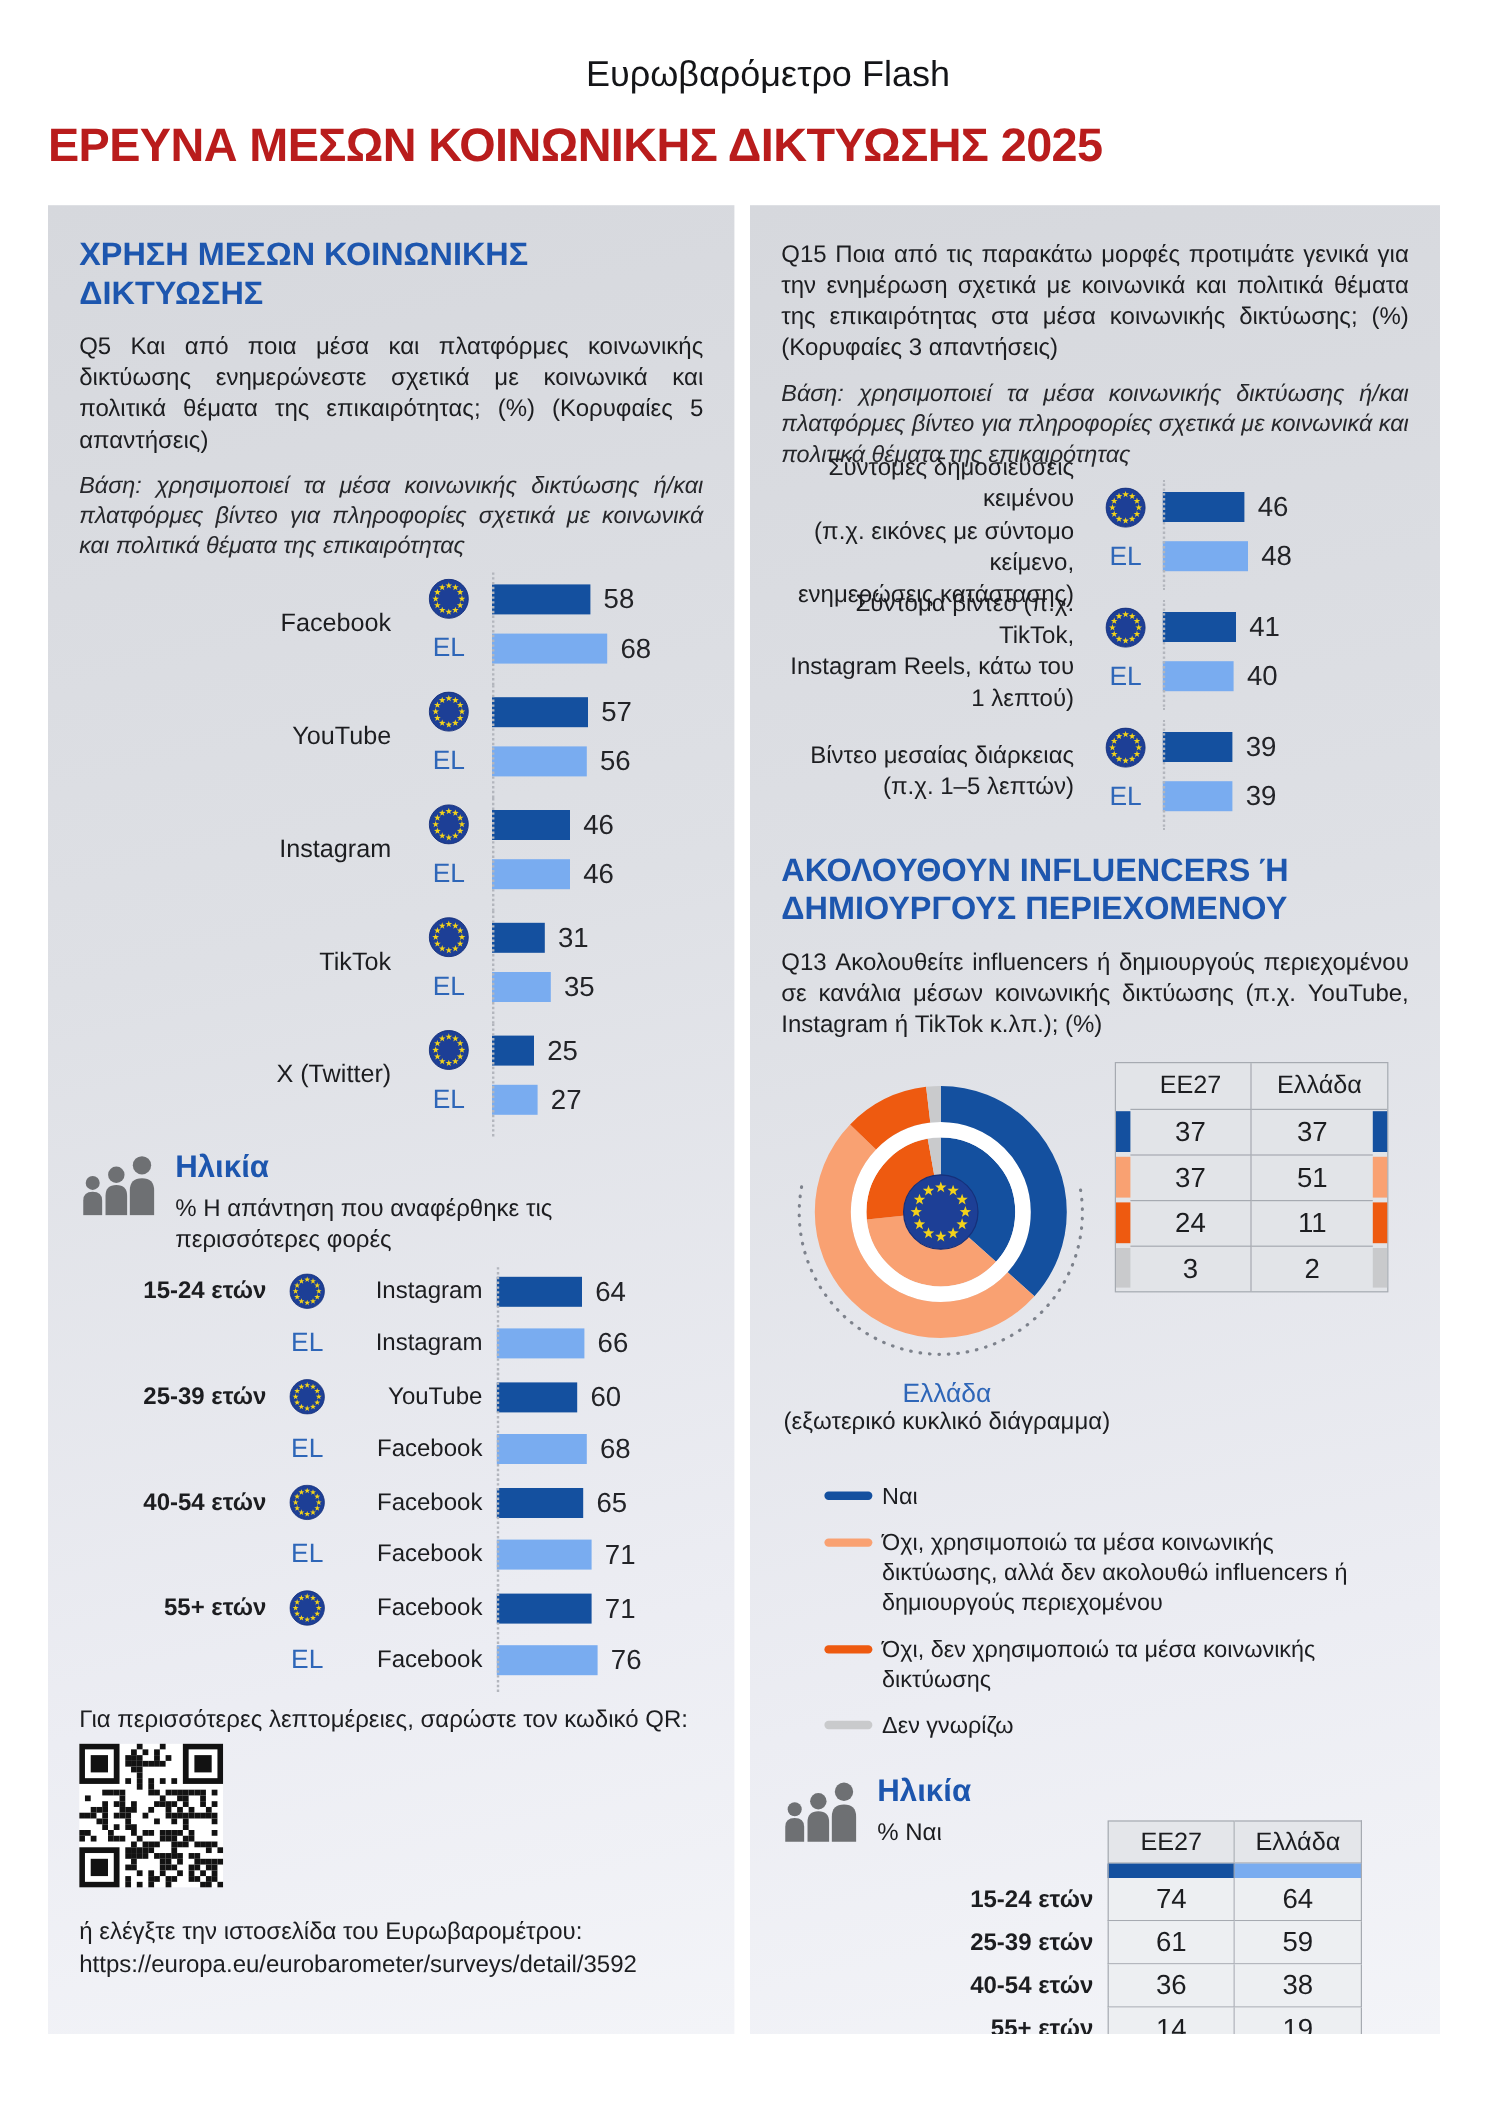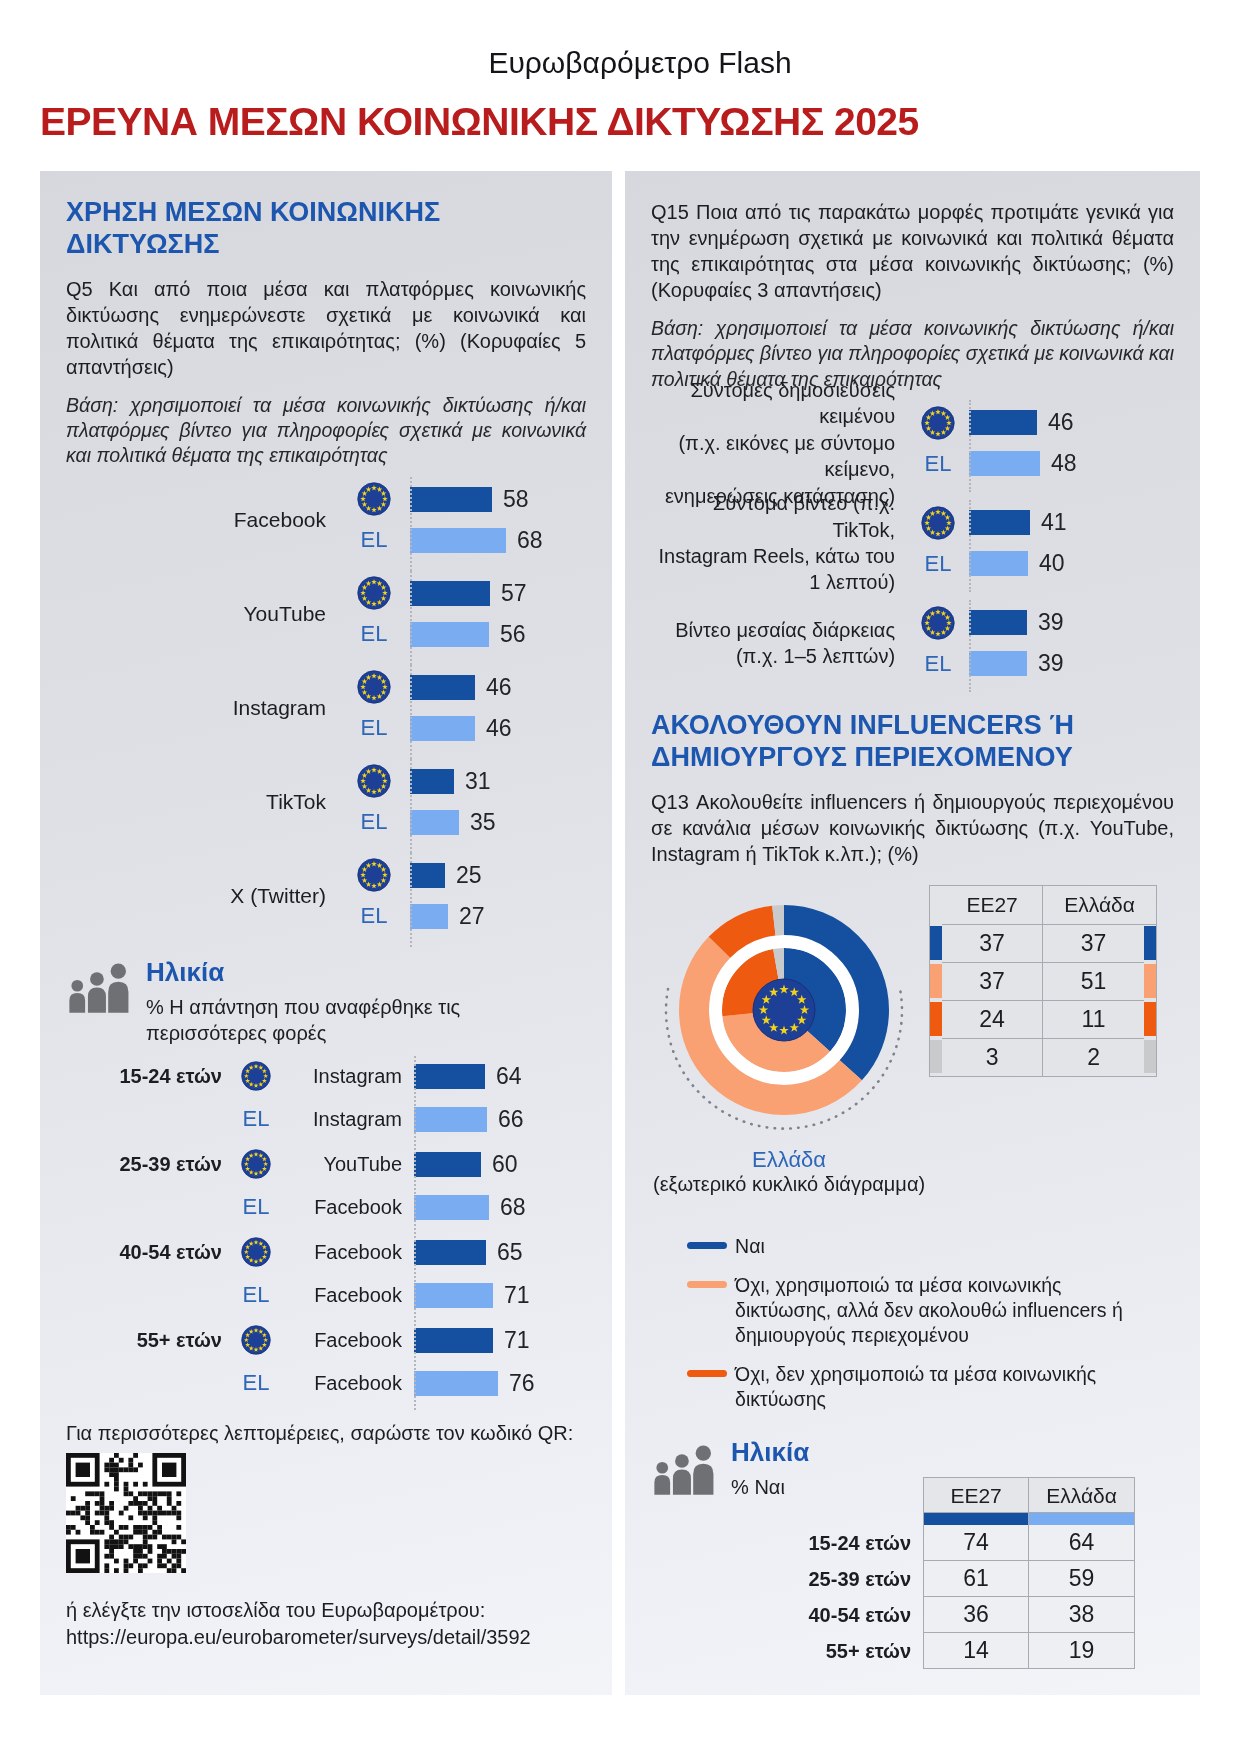--- a/index.html
+++ b/index.html
@@ -830,20 +830,24 @@
                    <span class="leg-text">Ναι</span>
           </div>
           <div class="leg-item">
             <span class="leg-line" style="background:#f9a172"></span>
                    <span class="leg-text">Όχι, χρησιμοποιώ τα μέσα κοινωνικής δικτύωσης, αλλά δεν ακολουθώ influencers ή δημιουργούς περιεχομένου</span>
           </div>
           <div class="leg-item">
             <span class="leg-line" style="background:#ee5a10"></span>
                    <span class="leg-text">Όχι, δεν χρησιμοποιώ τα μέσα κοινωνικής δικτύωσης</span>
           </div>
+          <div class="leg-item">
+            <span class="leg-line" style="background:#c9cacc"></span>
+                   <span class="leg-text">Δεν γνωρίζω</span>
+          </div>
         </div>
 
       <div class="age2">
         <div class="age2-left">
           <div class="age2-head">
             <span class="people"><svg viewBox="0 0 64 44" width="72" height="50">
  <g fill="#6e7073">
   <circle cx="10" cy="20" r="5.2"></circle>
                     <path d="M3,44 v-11 q0,-6.5 7,-6.5 q7,0 7,6.5 v11 z"></path>
   <circle cx="27.5" cy="14" r="6.1"></circle>

